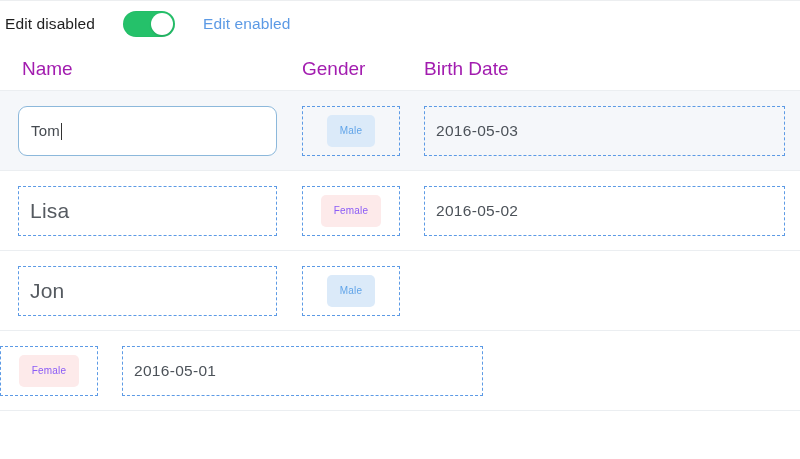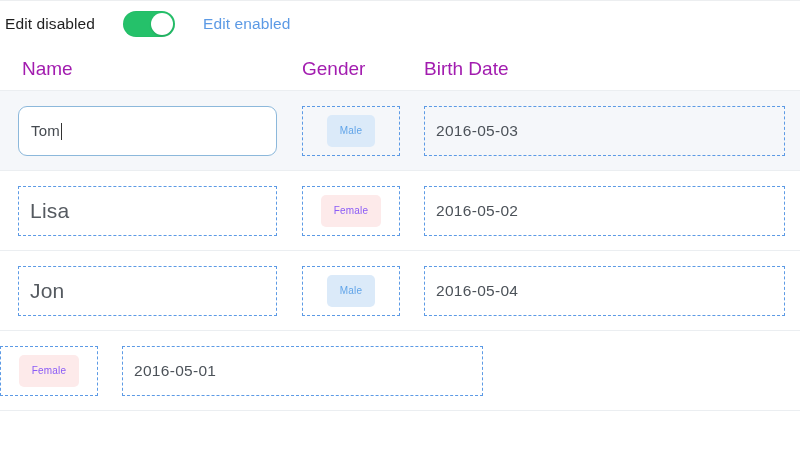--- a/index.html
+++ b/index.html
@@ -254,25 +254,20 @@
       <div class="td col-name">
         <div class="editable">
           <span class="cell-text">Jon</span>
         </div>
       </div>
       <div class="td col-gender">
         <div class="gender-box">
           <span class="tag male">Male</span>
         </div>
       </div>
-      <div class="td col-date">
-        <div class="editable date-box">
-          <span class="cell-text date">2016-05-04</span>
-        </div>
-      </div>
     </div>
 
     <div class="tr">
       <div class="td col-gender">
         <div class="gender-box">
           <span class="tag female">Female</span>
         </div>
       </div>
       <div class="td col-date">
         <div class="editable date-box">

